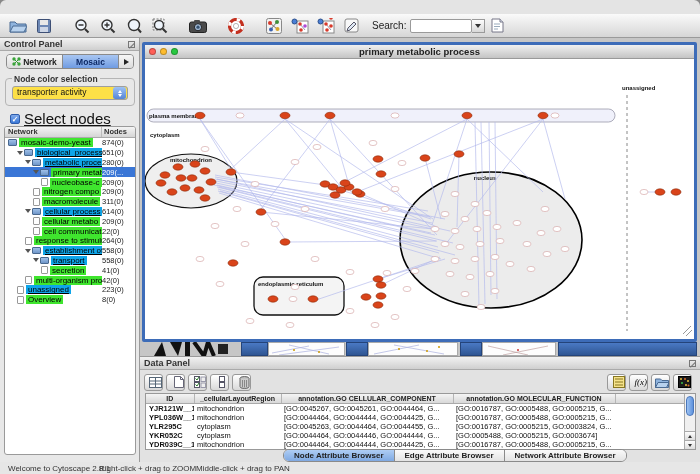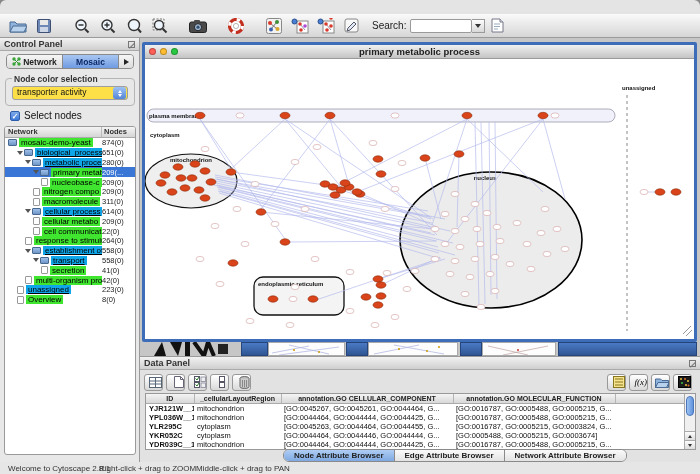--- a/index.html
+++ b/index.html
@@ -53,21 +53,21 @@
     border:1px solid #9f9f9f; border-radius:3px; font-size:8.5px; display:flex; align-items:flex-start; }
   .combobox .val { flex:1; padding-left:4px; color:#111; }
   .combostep { width:13px; height:12px; margin-right:1px; border-radius:2.5px;
     background:linear-gradient(#9ec2f4,#5585d6); display:flex; flex-direction:column; align-items:center; justify-content:center; gap:1px; }
   .combostep .up{width:0;height:0;border-left:2.5px solid transparent;border-right:2.5px solid transparent;border-bottom:3px solid #fff;}
   .combostep .dn{width:0;height:0;border-left:2.5px solid transparent;border-right:2.5px solid transparent;border-top:3px solid #fff;}
 
   .checkrow { position:absolute; left:10px; top:72px; display:flex; align-items:center; gap:4px; }
   .checkbox { width:10px; height:10px; border-radius:2px; background:linear-gradient(#7fa9ea,#3b79d8);
     border:1px solid #2d5cab; color:#fff; font-size:8px; line-height:9px; text-align:center; font-weight:bold; }
-  .checklbl { font-size:10px; color:#111; }
+  .checklbl { font-size:15px; color:#111;text-decoration:underline; }
 
   #treebox { position:absolute; left:4px; top:88px; width:132px; height:329px;
     background:#fff; border:1px solid #9a9a9a; border-radius:3px; overflow:hidden; }
   .treehdr { height:11px; background:linear-gradient(#f4f4f4,#d5d5d5); border-bottom:1px solid #aaa;
     display:flex; font-size:7.5px; font-weight:bold; color:#333; }
   .treehdr .c1 { flex:1; padding-left:3px; border-right:1px solid #bbb; }
   .treehdr .c2 { width:33px; padding-left:2px; }
   .tree-row { height:9.8px; display:flex; align-items:center; font-size:8px; white-space:nowrap; overflow:hidden; }
   .tree-row.sel { background:#3a76d6; }
   .tree-row .sp { flex:none; }

